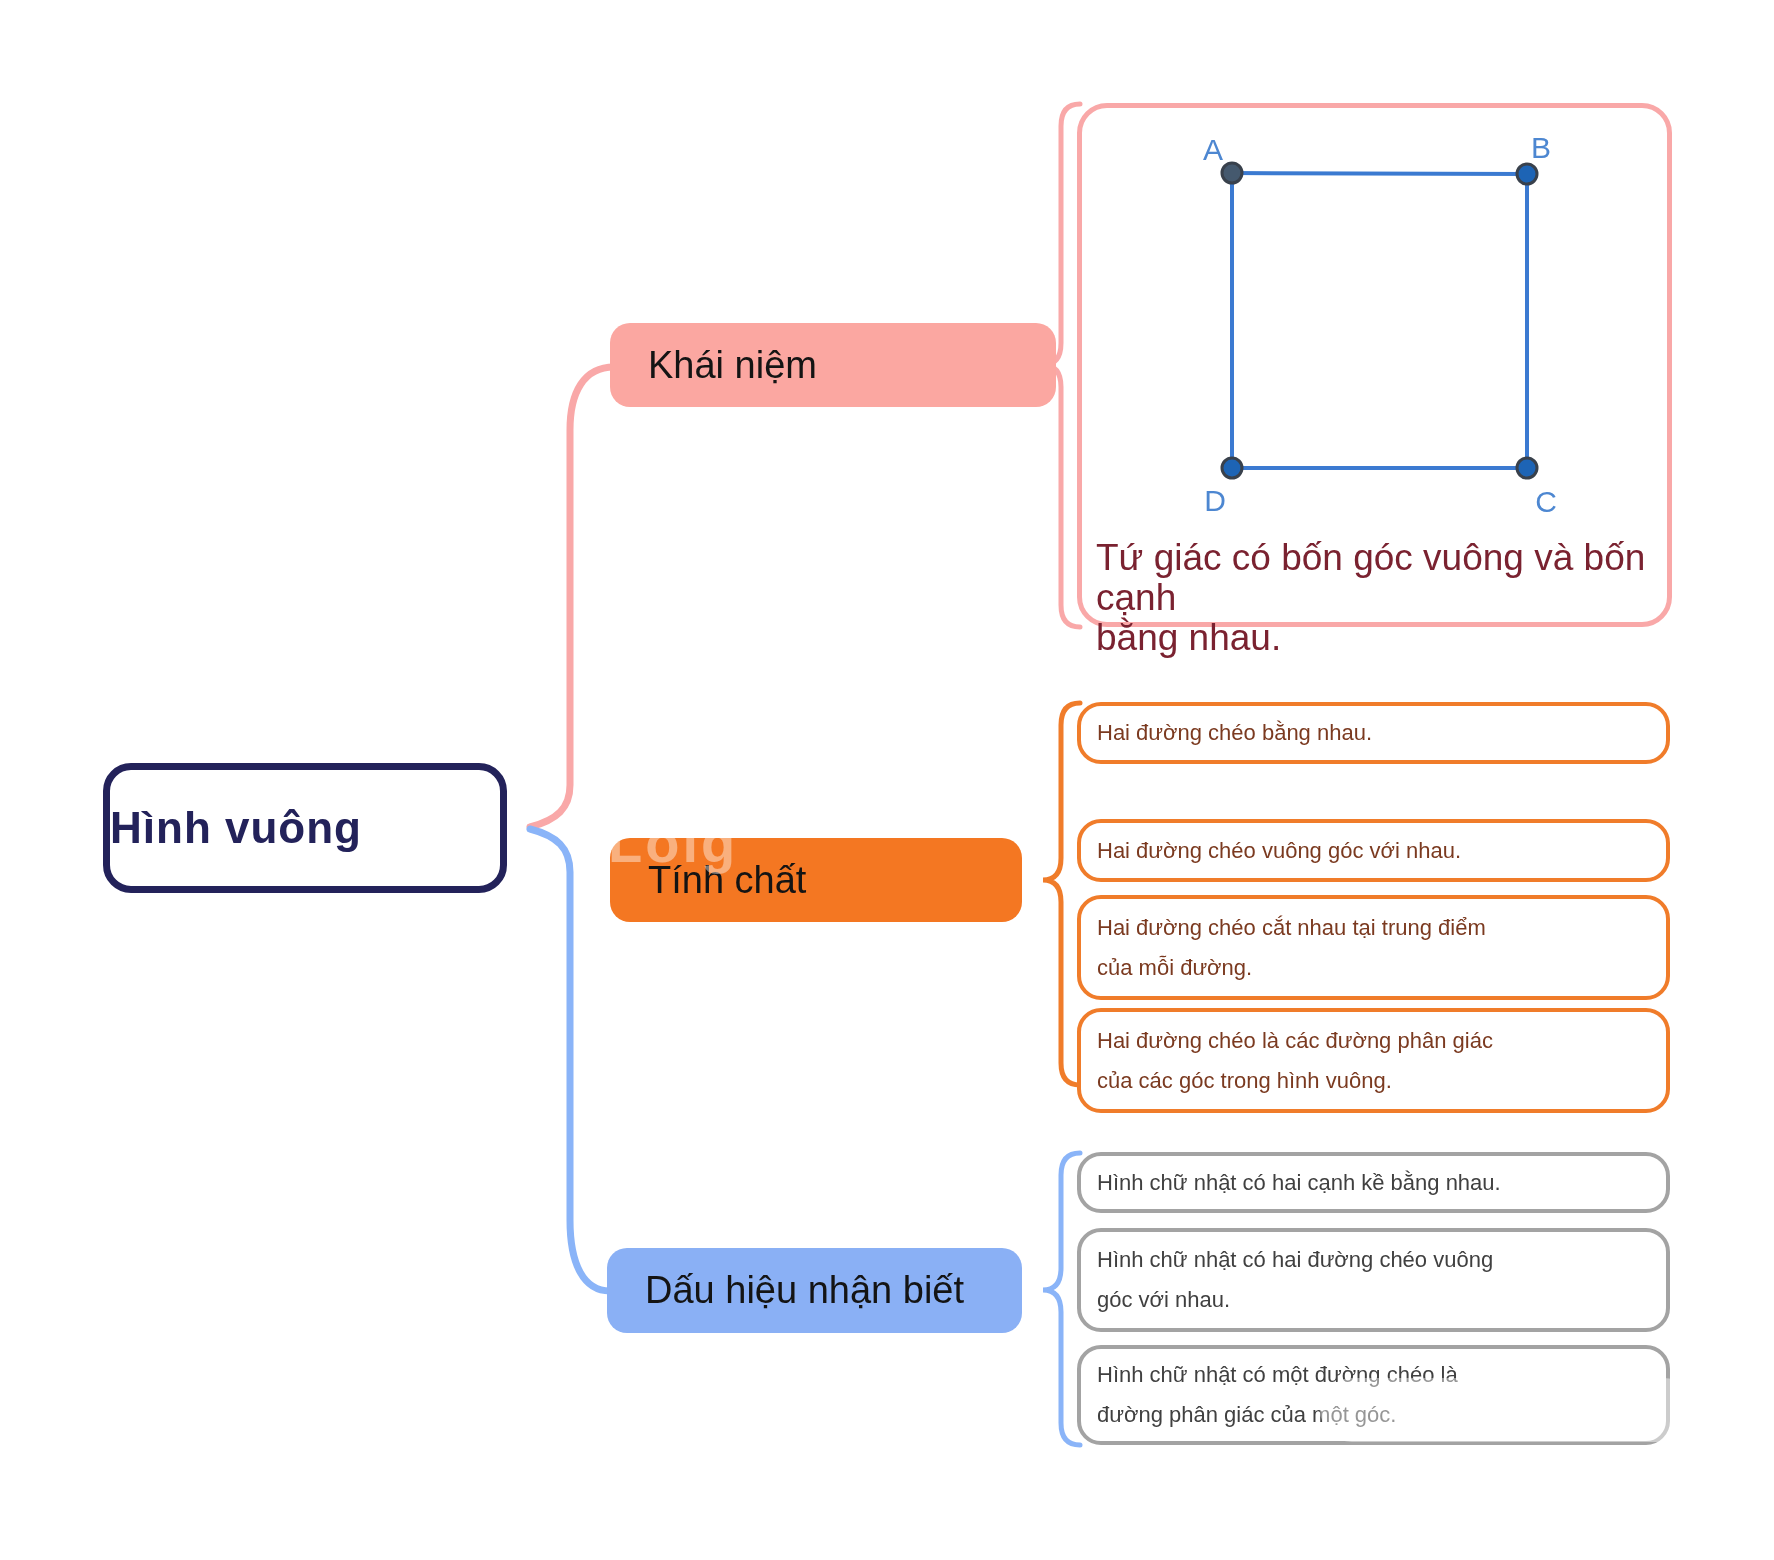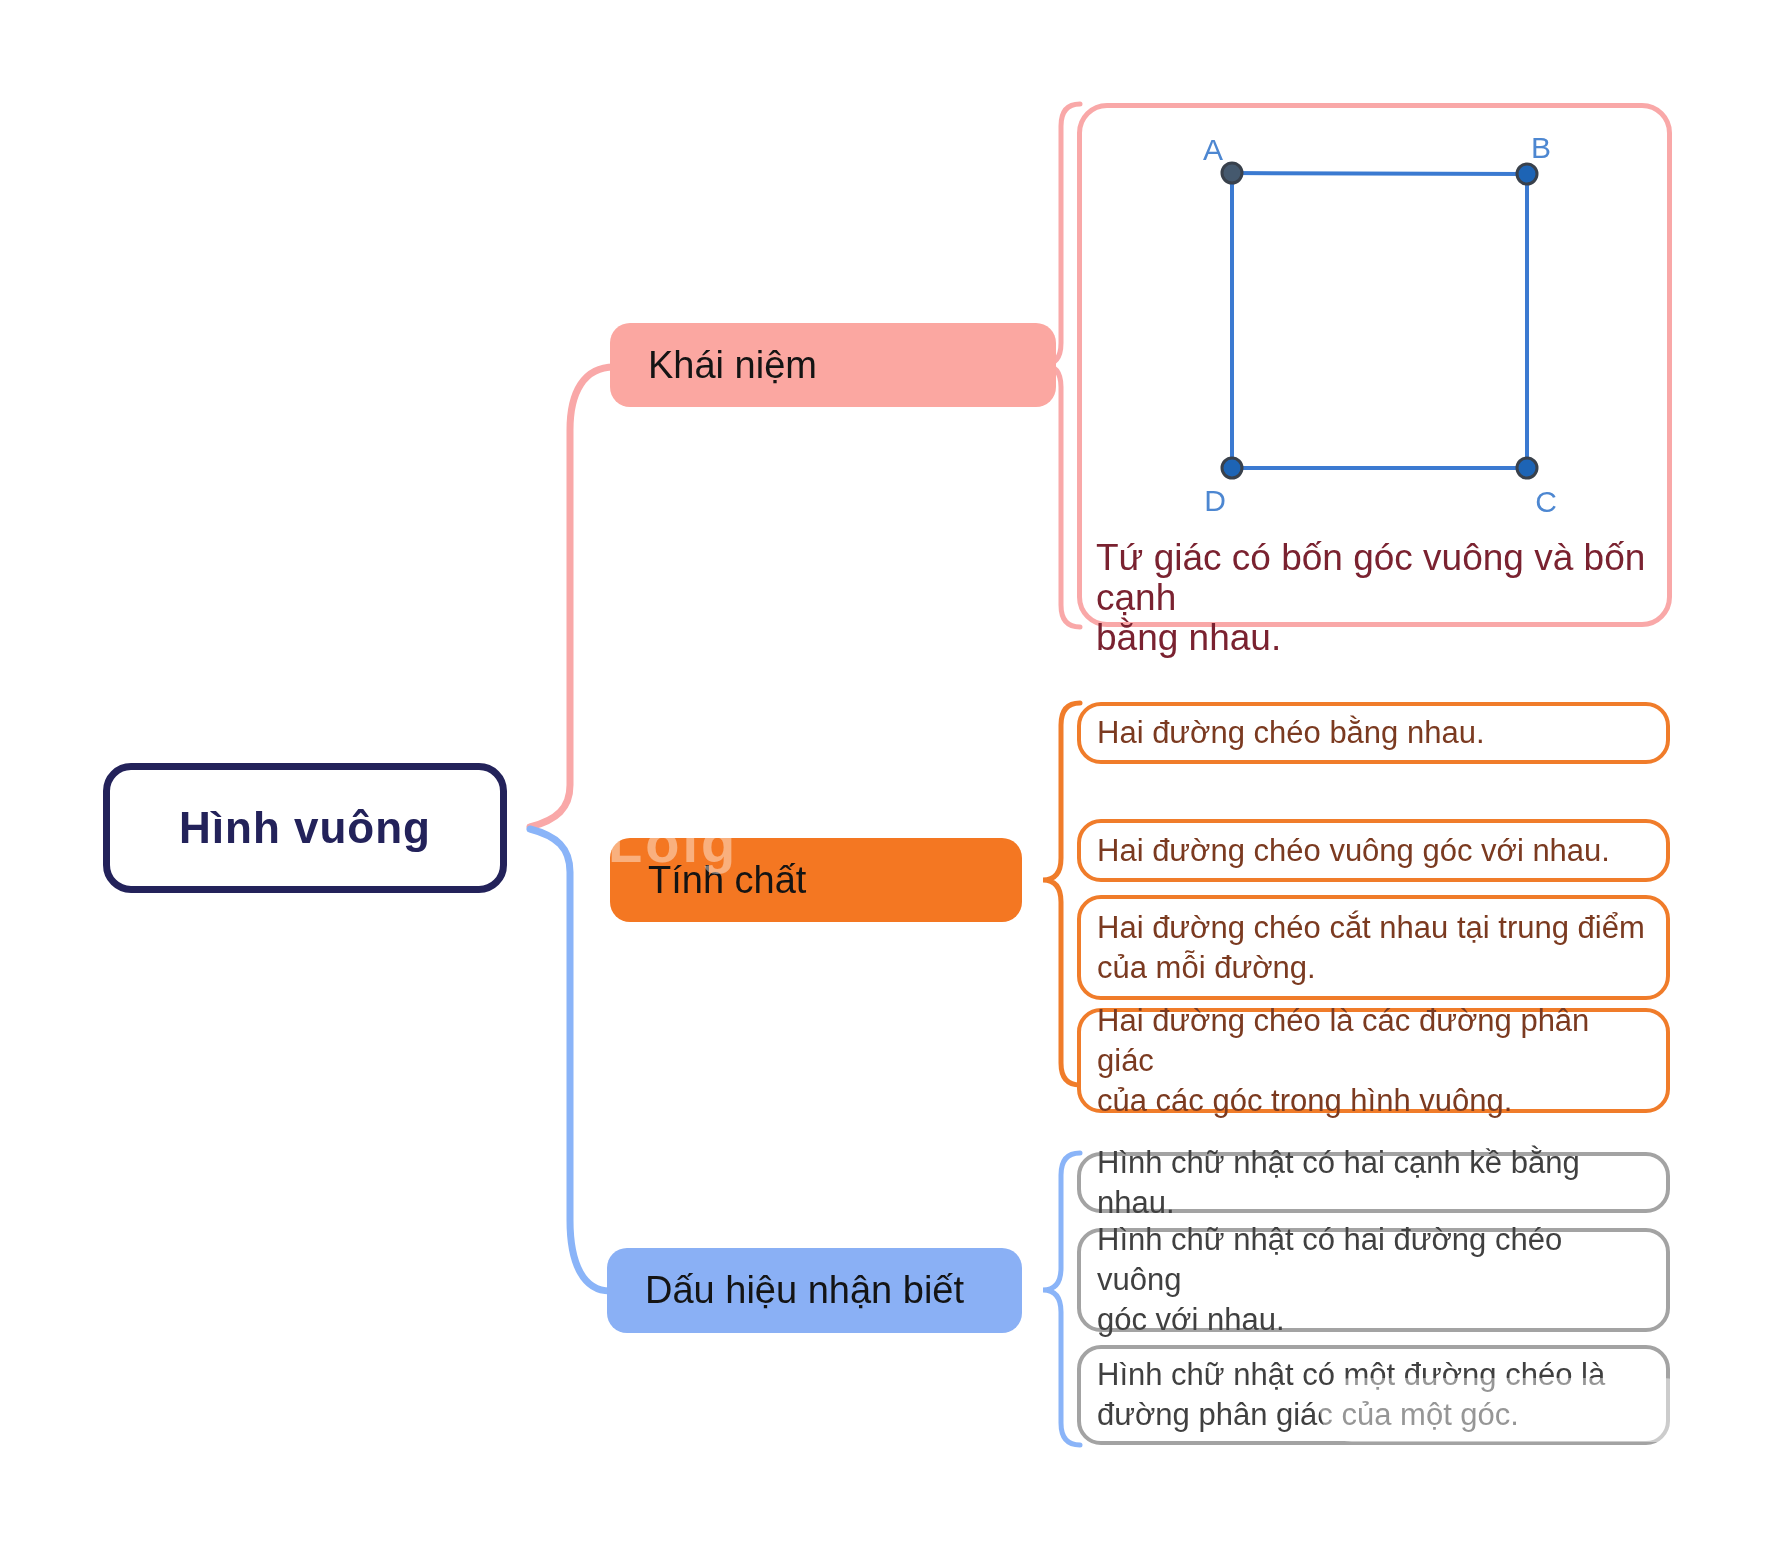--- a/index.html
+++ b/index.html
@@ -6,21 +6,20 @@
   #canvas{
     position:relative;width:1774px;height:1560px;background:#ffffff;overflow:hidden;
     font-family:"Liberation Sans", sans-serif;
   }
   svg.overlay{position:absolute;left:0;top:0;pointer-events:none;}
   .node{position:absolute;box-sizing:border-box;display:flex;align-items:center;}
 
   .root-node{
     left:103px;top:763px;width:404px;height:130px;
     border:7px solid #23225a;border-radius:28px;background:#ffffff;
-    justify-content:center;
   }
   .root-node .label{font-size:44px;font-weight:bold;color:#23225a;letter-spacing:1px;}
 
   .branch-label{
     border-radius:20px;padding-left:38px;color:#141414;font-size:38px;
   }
   .branch-khai-niem{left:610px;top:323px;width:446px;height:84px;background:#fba7a1;}
   .branch-tinh-chat{left:610px;top:838px;width:412px;height:84px;background:#f47722;}
   .branch-dau-hieu{left:607px;top:1248px;width:415px;height:85px;background:#8ab0f5;}
 
@@ -32,21 +31,21 @@
   .concept-caption{
     position:absolute;left:14px;top:430px;width:565px;
     font-size:37px;line-height:40px;color:#7a2230;white-space:pre-line;
   }
 
   .item{
     position:absolute;left:1077px;width:593px;box-sizing:border-box;
     border-radius:24px;background:#ffffff;
     display:flex;align-items:center;
     padding:6px 18px 6px 16px;
-    font-size:31px;line-height:40px;white-space:pre-line;
+    font-size:22px;line-height:40px;white-space:pre-line;
   }
   .item.orange{border:4px solid #f07c2a;color:#7b3a20;}
   .item.blue{border:4px solid #a3a3a3;color:#404040;}
 
   .o-item-0{top:702px;height:62px;}
   .o-item-1{top:819px;height:63px;}
   .o-item-2{top:859px;height:105px;margin-top:36px;}
   .o-item-3{top:1008px;height:105px;}
 
   .b-item-0{top:1152px;height:61px;}

